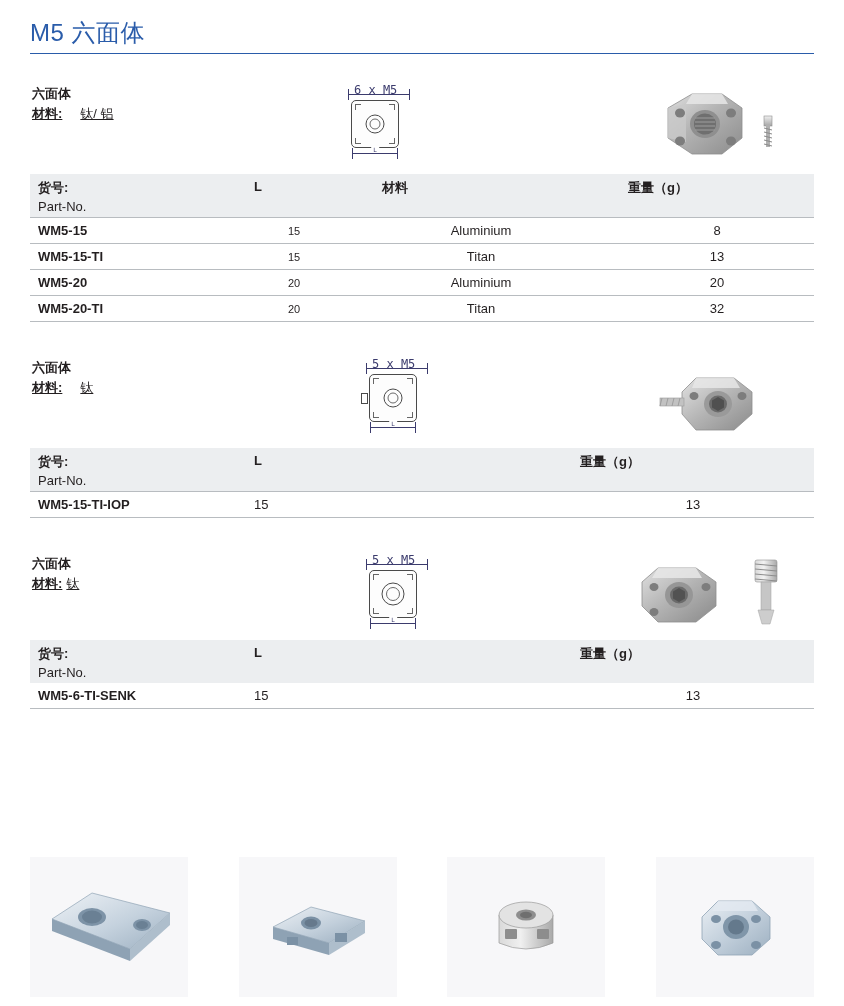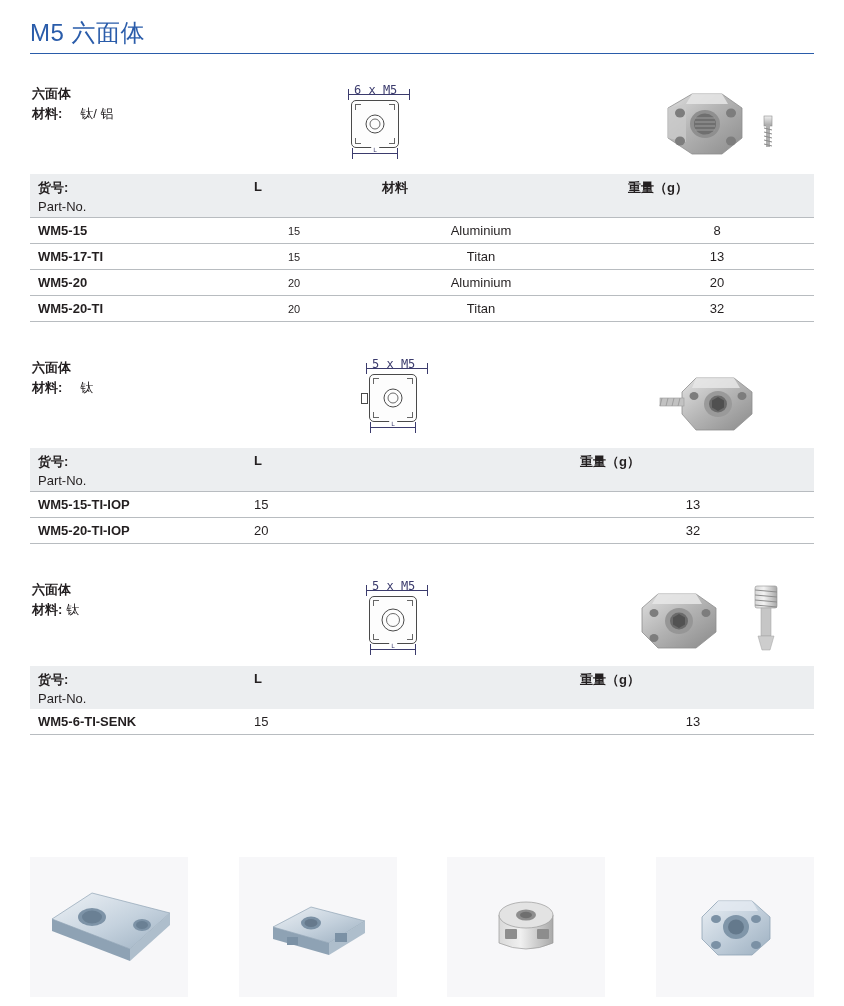--- a/index.html
+++ b/index.html
@@ -51,20 +51,21 @@
     left: 2px;
     top: 6px;
     font-size: 13px;
     line-height: 20px;
   }
   .spec-text .lbl {
     font-weight: bold;
   }
   .spec-text .mat-line {
     white-space: nowrap;
+    text-decoration: underline;
   }
   .spec-text .mat-val {
     font-weight: normal;
     padding-left: 18px;
   }
   .spec-text .mat-val-tight {
     font-weight: normal;
     padding-left: 4px;
   }
 
@@ -321,21 +322,21 @@
         </tr>
       </thead>
       <tbody>
         <tr>
           <td class="c-part">WM5-15</td>
           <td class="c-l small-l">15</td>
           <td class="c-mat">Aluminium</td>
           <td class="c-w">8</td>
         </tr>
         <tr>
-          <td class="c-part">WM5-17-TI</td>
+          <td class="c-part">WM5-15-TI</td>
           <td class="c-l small-l">15</td>
           <td class="c-mat">Titan</td>
           <td class="c-w">13</td>
         </tr>
         <tr>
           <td class="c-part">WM5-20</td>
           <td class="c-l small-l">20</td>
           <td class="c-mat">Aluminium</td>
           <td class="c-w">20</td>
         </tr>
@@ -419,25 +420,20 @@
           </th>
           <th style="width:310px;">L</th>
           <th class="h-w">重量（g）</th>
         </tr>
       </thead>
       <tbody>
         <tr>
           <td class="c-part">WM5-15-TI-IOP</td>
           <td style="width:310px;">15</td>
           <td class="c-w">13</td>
-        </tr>
-        <tr>
-          <td class="c-part">WM5-20-TI-IOP</td>
-          <td style="width:310px;">20</td>
-          <td class="c-w">32</td>
         </tr>
       </tbody>
     </table>
   </div>
 
   <div class="section" style="margin-top:30px;">
 
     <div class="spec-row" style="height:92px;">
       <div class="spec-text">
         <div class="lbl">六面体</div>

